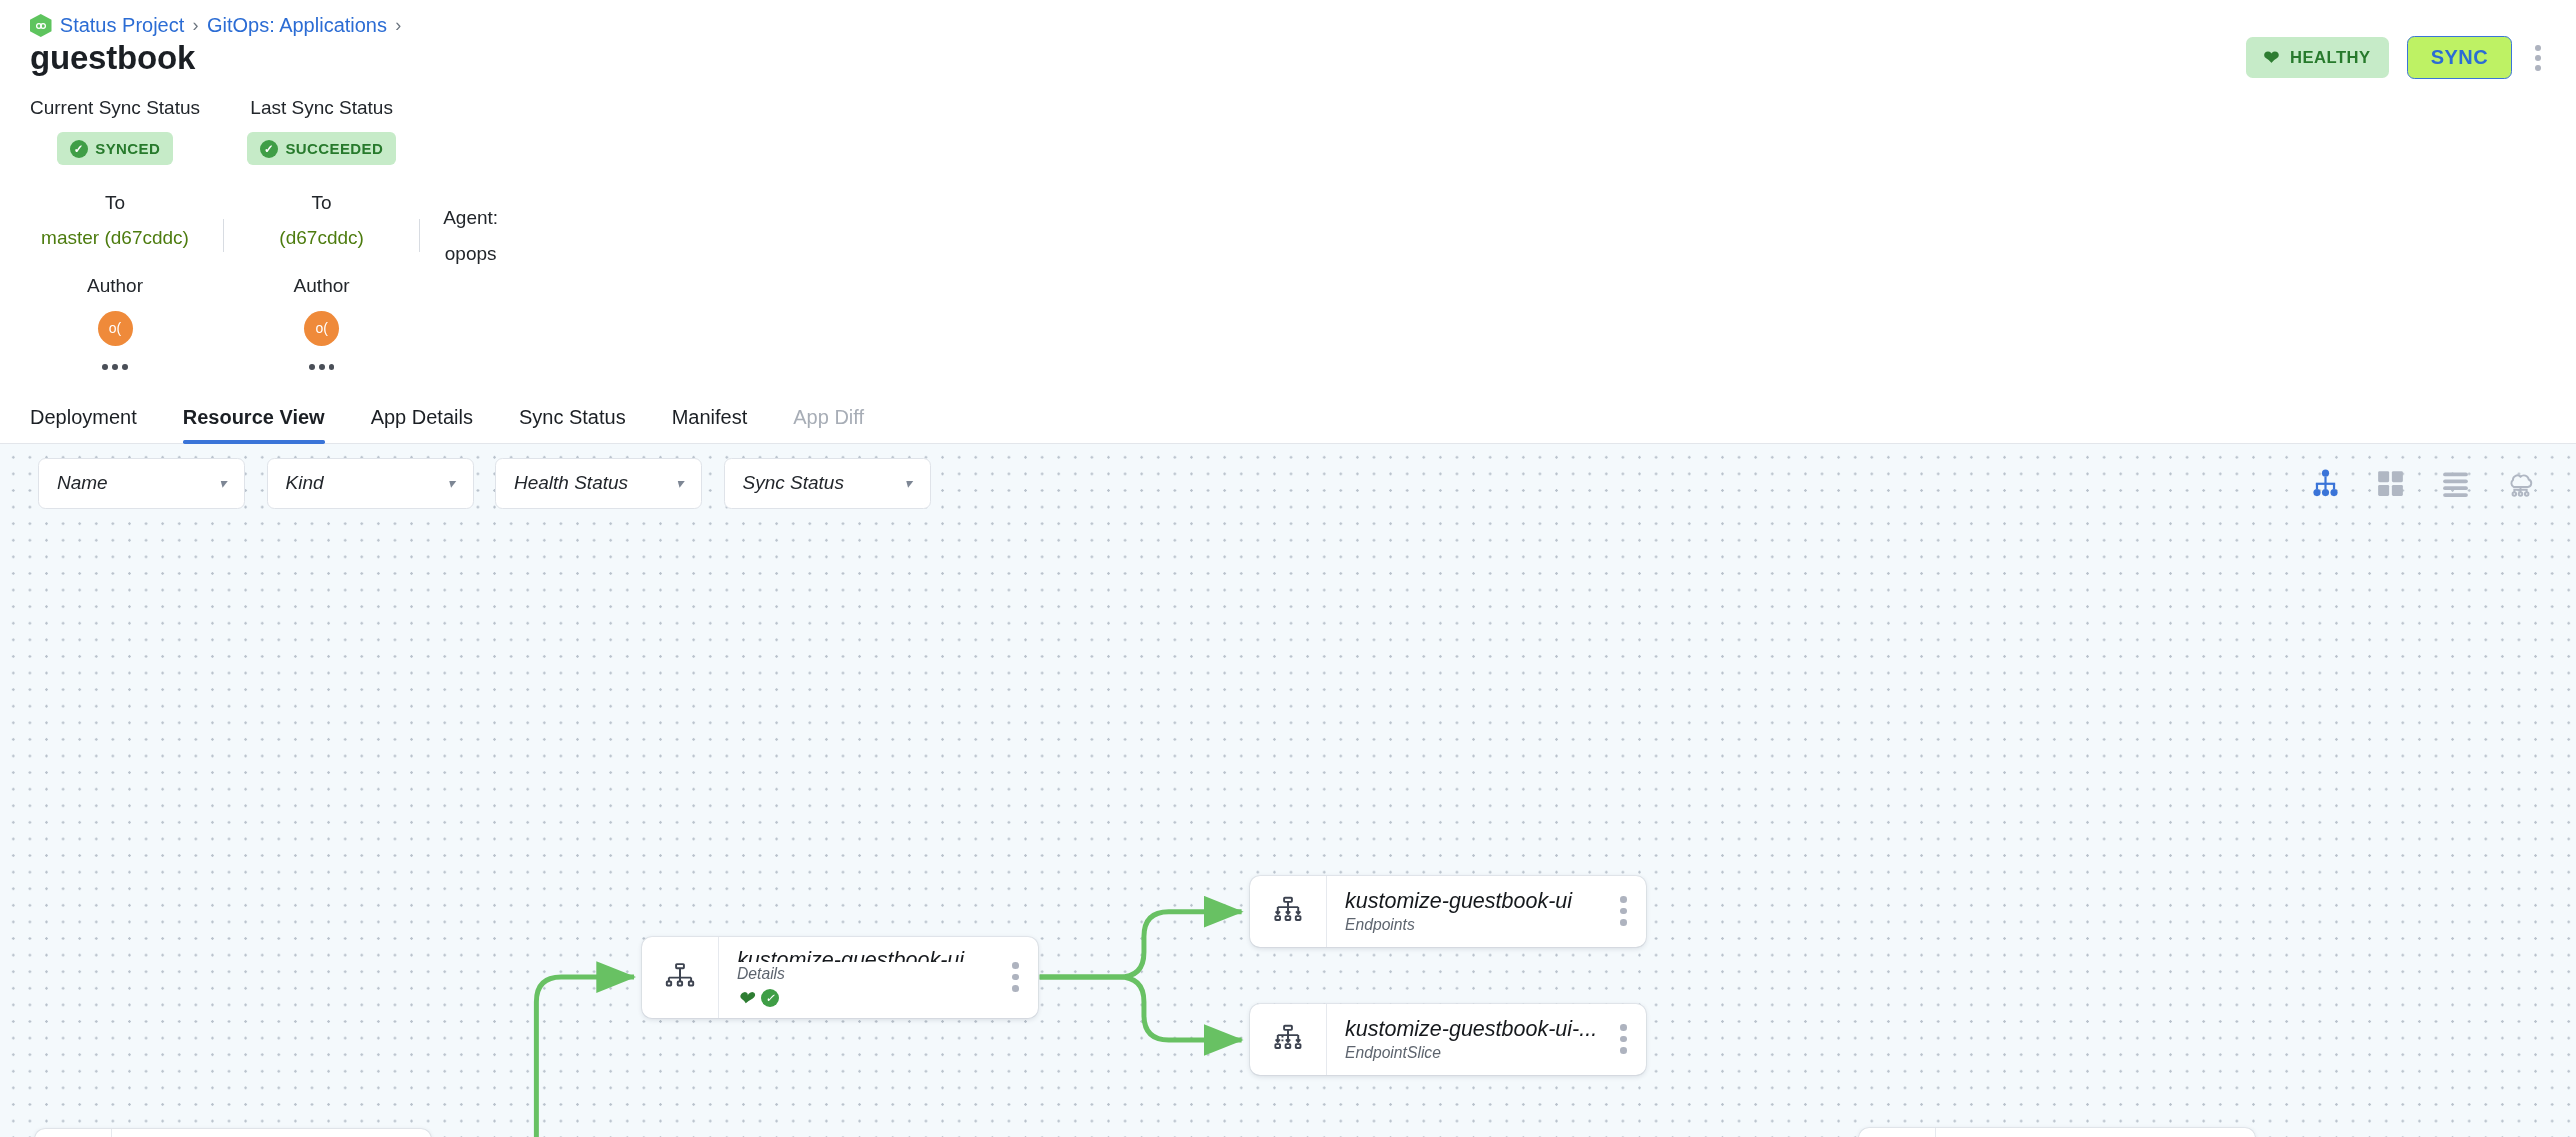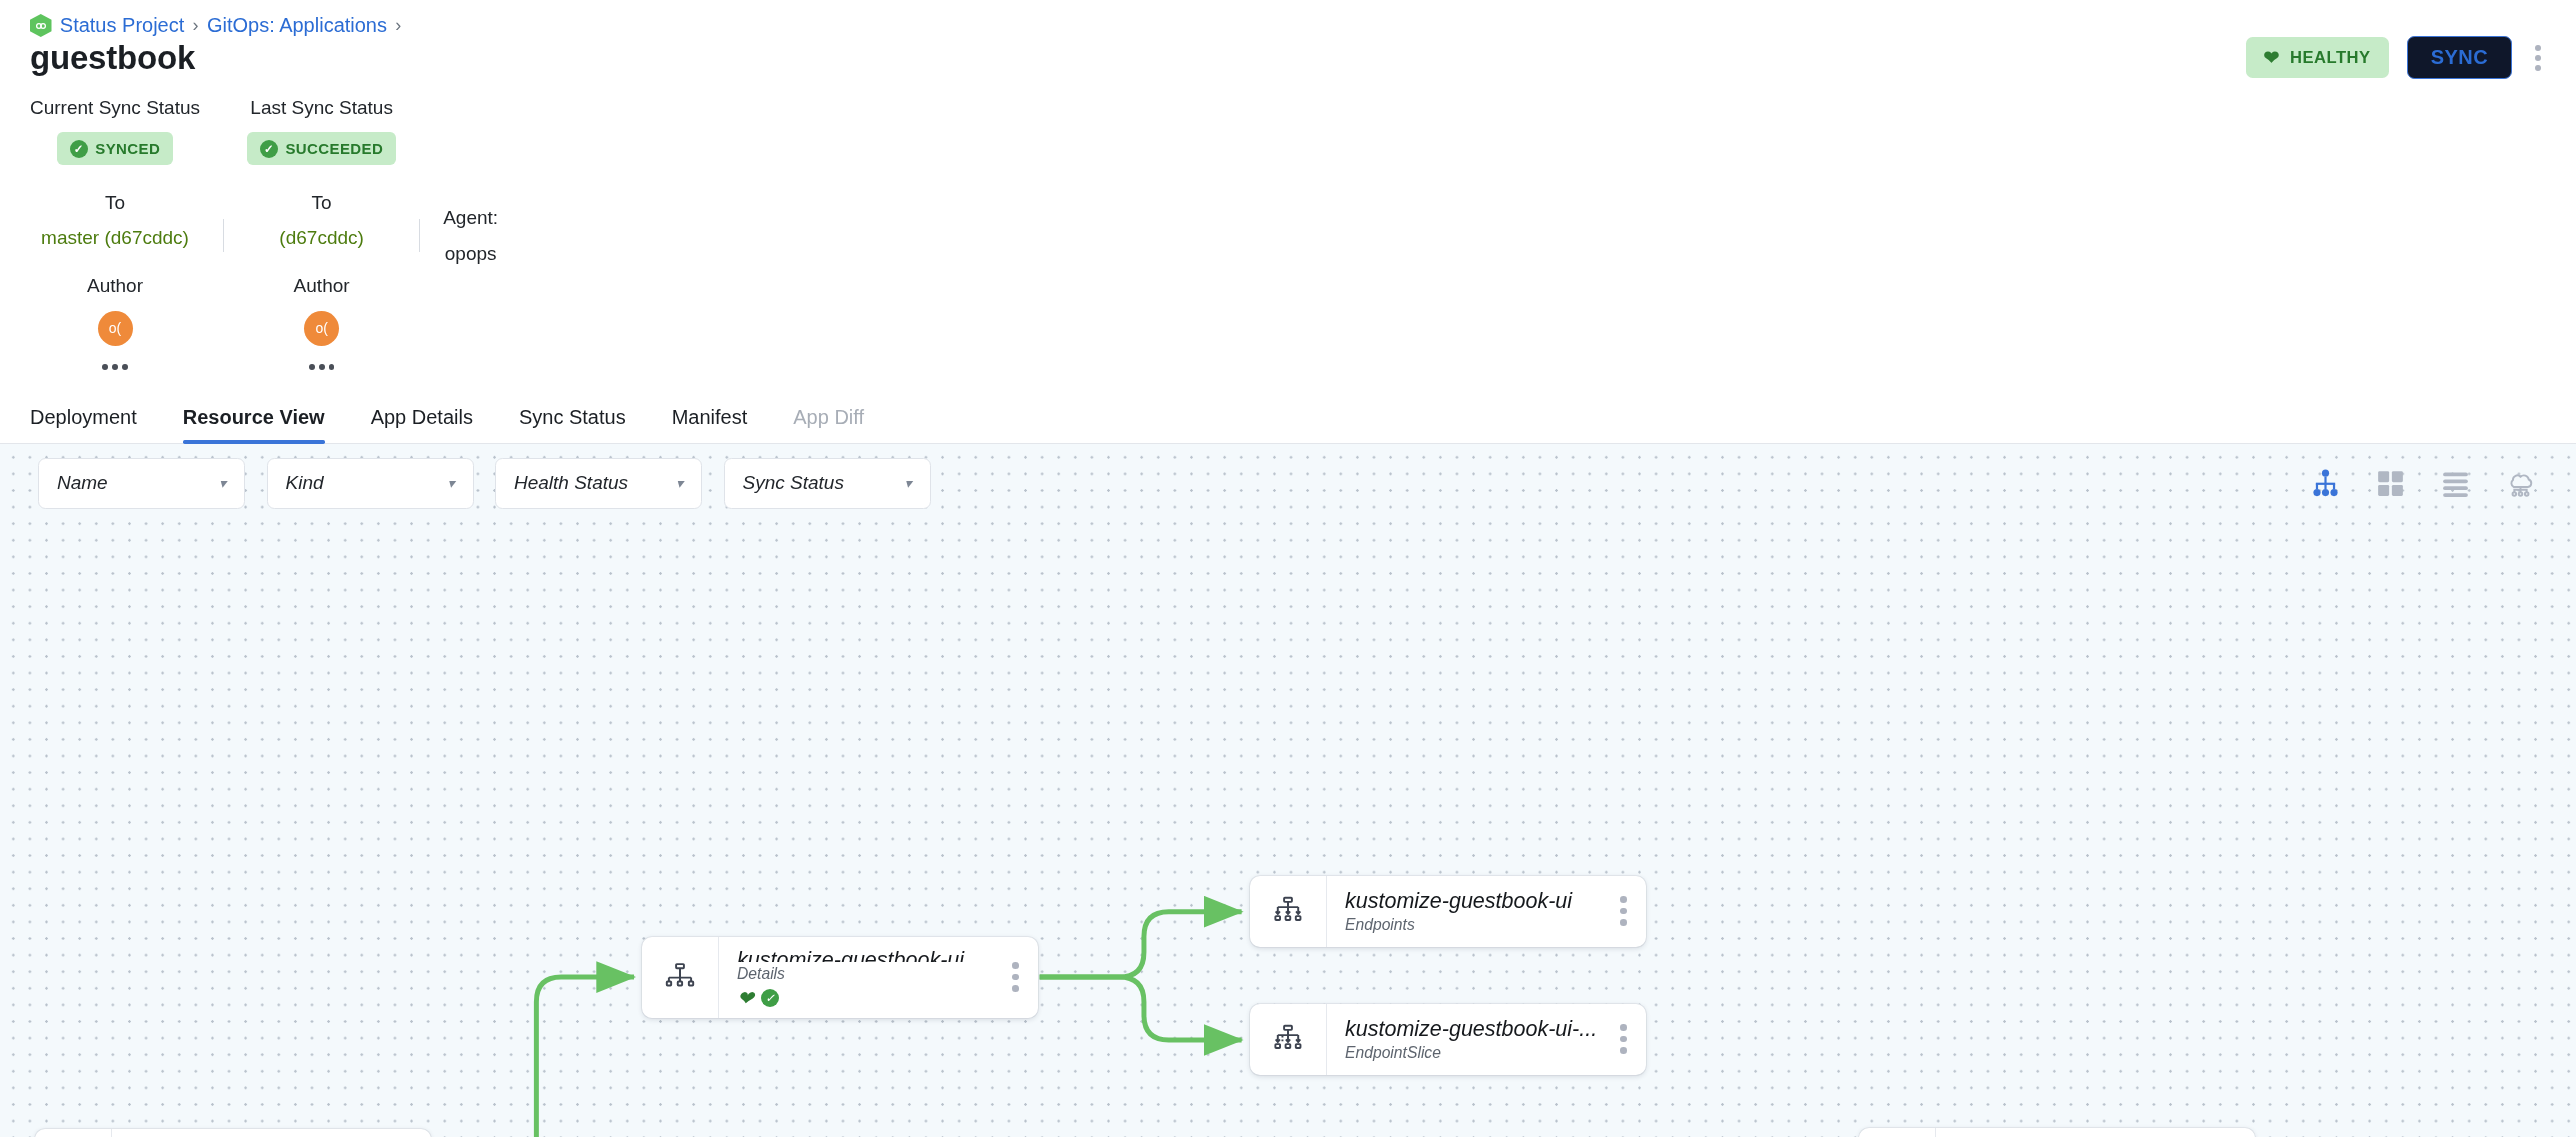--- a/index.html
+++ b/index.html
@@ -35,21 +35,21 @@
   .page-title { font-size: 33px; font-weight: bold; color: #1b1f24; letter-spacing: -0.2px; }
   .title-actions { display: flex; align-items: center; gap: 18px; }
   .health-pill {
     display: inline-flex; align-items: center; gap: 10px;
     background: #c6ebc8; color: #277a2c; font-weight: bold;
     font-size: 16.6px; letter-spacing: 0.5px;
     border-radius: 6.6px; padding: 10px 18px; height: 41px;
   }
   .health-pill .hp-heart { font-size: 19px; line-height: 1; color: #2e7d32; }
   .sync-btn {
-    border: 1.7px solid #3a74d8; color: #2b6cd4; background: #0f172a;
+    border: 1.7px solid #3a74d8; color: #2b6cd4; background: #bef264;
     font-size: 20px; font-weight: bold; letter-spacing: 0.5px;
     border-radius: 7.4px; padding: 9px 23px; height: 43px; cursor: pointer;
     font-family: "Liberation Sans", sans-serif;
   }
   .kebab-v {
     display: flex; flex-direction: column; gap: 4.1px; cursor: pointer;
     padding: 3.3px 5px;
   }
   .kebab-v i { width: 5.8px; height: 5.8px; border-radius: 50%; background: #aeb3bf; display:block; }
 

